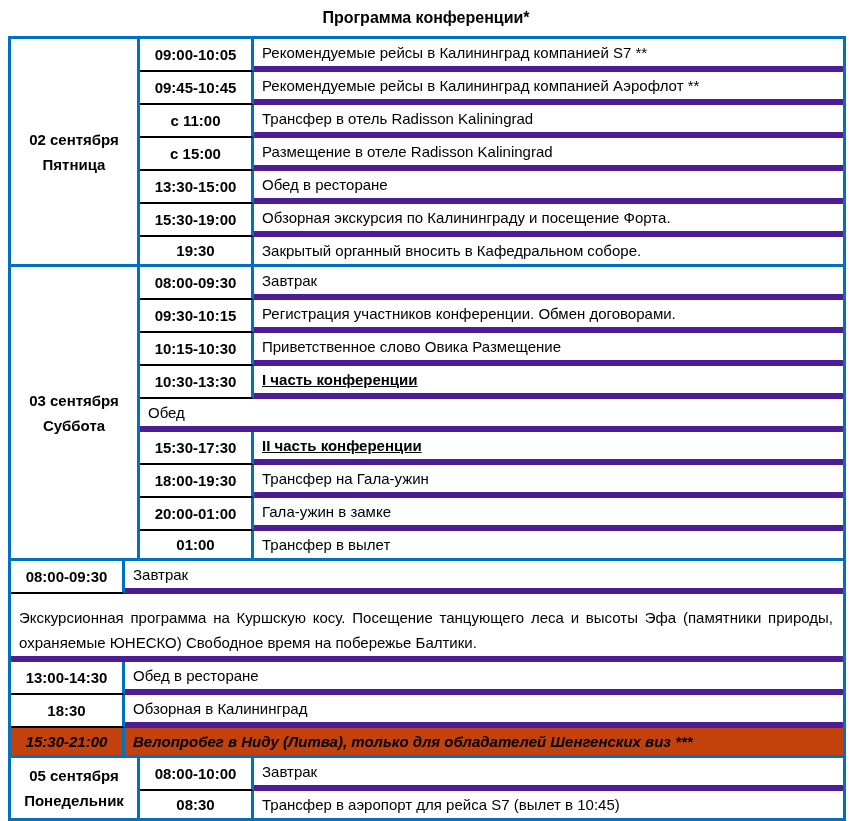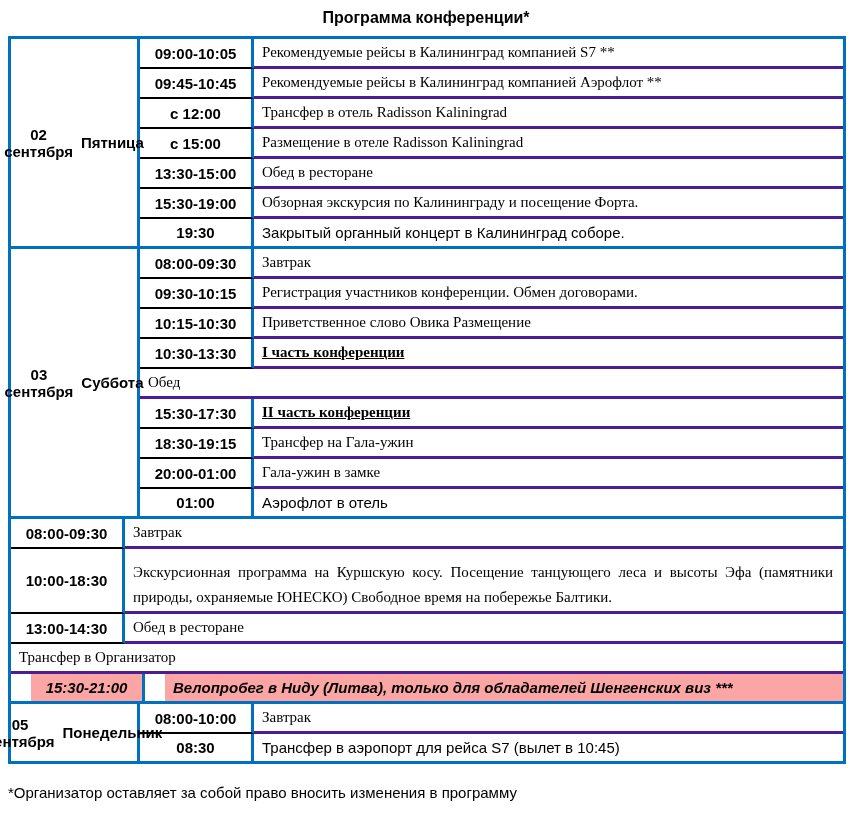--- a/index.html
+++ b/index.html
@@ -30,21 +30,21 @@
   .group {
     display: flex;
     border-bottom: 3px solid #0070C0;
   }
   .group:last-child { border-bottom: none; }
   .day-cell {
     width: 126px;
     min-width: 126px;
     border-right: 3px solid #0070C0;
     display: flex;
-    flex-direction: row;
+    flex-direction: column;
     justify-content: center;
     align-items: center;
     gap: 8px;
     font-weight: bold;
     font-size: 15px;
     text-align: center;
     background: #ffffff;
   }
   .rows {
     flex: 1;
@@ -70,36 +70,35 @@
   }
   .desc {
     flex: 1;
     display: flex;
     align-items: center;
     padding: 1px 10px 1px 8px;
     font-size: 15px;
     line-height: 25px;
   }
   .row:not(:last-child) .time { border-bottom: 2px solid #000000; }
-  .row:not(:last-child) .desc { border-bottom: 3px solid #4c1d95; font-family: Liberation Serif, serif; }
+  .row:not(:last-child) .desc { border-bottom: 6px solid #4c1d95; }
   .row.heading .desc span {
     font-weight: bold;
     text-decoration: underline;
   }
   .row.multiline .desc span {
     text-align: justify;
     line-height: 25px;
     margin-top: 10px;
   }
   .row.highlight .time,
   .row.highlight .desc {
-    background: #fca5a5;
+    background: #c2410c;
     font-weight: bold;
     font-style: italic;
-    margin-left: 20px;
   }
   .footnotes {
     margin: 15px 8px 0 8px;
     font-size: 15px;
   }
   .footnote {
     line-height: 27px;
     white-space: nowrap;
   }
 </style>
@@ -121,21 +120,21 @@
               <span>Рекомендуемые рейсы в Калининград компанией S7 **</span>
             </div>
           </div>
           <div class="row">
             <div class="time">09:45-10:45</div>
             <div class="desc">
               <span>Рекомендуемые рейсы в Калининград компанией Аэрофлот **</span>
             </div>
           </div>
           <div class="row">
-            <div class="time">с 12:00</div>
+            <div class="time">с 11:00</div>
             <div class="desc">
               <span>Трансфер в отель Radisson Kaliningrad</span>
             </div>
           </div>
           <div class="row">
             <div class="time">с 15:00</div>
             <div class="desc">
               <span>Размещение в отеле  Radisson Kaliningrad</span>
             </div>
           </div>
@@ -147,21 +146,21 @@
           </div>
           <div class="row">
             <div class="time">15:30-19:00</div>
             <div class="desc">
               <span>Обзорная экскурсия по Калининграду и посещение Форта.</span>
             </div>
           </div>
           <div class="row">
             <div class="time">19:30</div>
             <div class="desc">
-              <span>Закрытый органный концерт в Калининград соборе.</span>
+              <span>Закрытый органный вносить в Кафедральном соборе.</span>
             </div>
           </div>
         </div>
       </div>
       <div class="group">
         <div class="day-cell">
           <div>03 сентября</div>
           <div>Суббота</div>
         </div>
         <div class="rows">
@@ -194,62 +193,62 @@
               <span>Обед</span>
             </div>
           </div>
           <div class="row heading">
             <div class="time">15:30-17:30</div>
             <div class="desc">
               <span>II часть конференции</span>
             </div>
           </div>
           <div class="row">
-            <div class="time">18:30-19:15</div>
+            <div class="time">18:00-19:30</div>
             <div class="desc">
               <span>Трансфер на Гала-ужин</span>
             </div>
           </div>
           <div class="row">
             <div class="time">20:00-01:00</div>
             <div class="desc">
               <span>Гала-ужин в замке</span>
             </div>
           </div>
           <div class="row">
             <div class="time">01:00</div>
             <div class="desc">
-              <span>Аэрофлот в отель</span>
+              <span>Трансфер в вылет</span>
             </div>
           </div>
         </div>
       </div>
       <div class="group">
         <div class="rows">
           <div class="row">
             <div class="time">08:00-09:30</div>
             <div class="desc">
               <span>Завтрак</span>
             </div>
           </div>
           <div class="row multiline">
-            <div class="time">10:00-18:30</div>
             <div class="desc">
               <span>Экскурсионная программа на Куршскую косу. Посещение танцующего леса и высоты Эфа (памятники природы, охраняемые ЮНЕСКО) Свободное время на побережье Балтики.</span>
             </div>
           </div>
           <div class="row">
             <div class="time">13:00-14:30</div>
             <div class="desc">
               <span>Обед в ресторане</span>
             </div>
           </div>
           <div class="row">
-            <div class="desc">
-              <span>Трансфер в Организатор</span>
+            <div class="time">18:30</div>
+            <div class="desc">
+              <span>Обзорная в Калининград</span>
             </div>
           </div>
           <div class="row highlight">
             <div class="time">15:30-21:00</div>
             <div class="desc">
               <span>Велопробег в Ниду (Литва), только для обладателей Шенгенских виз ***</span>
             </div>
           </div>
         </div>
       </div>

